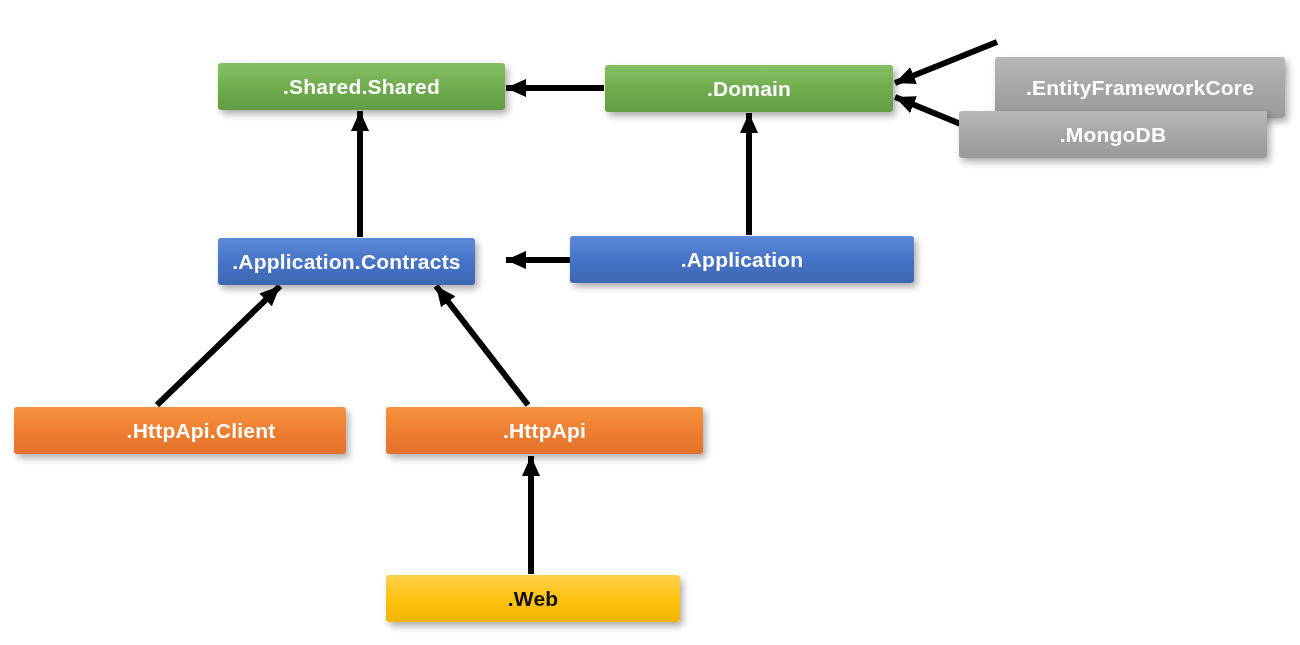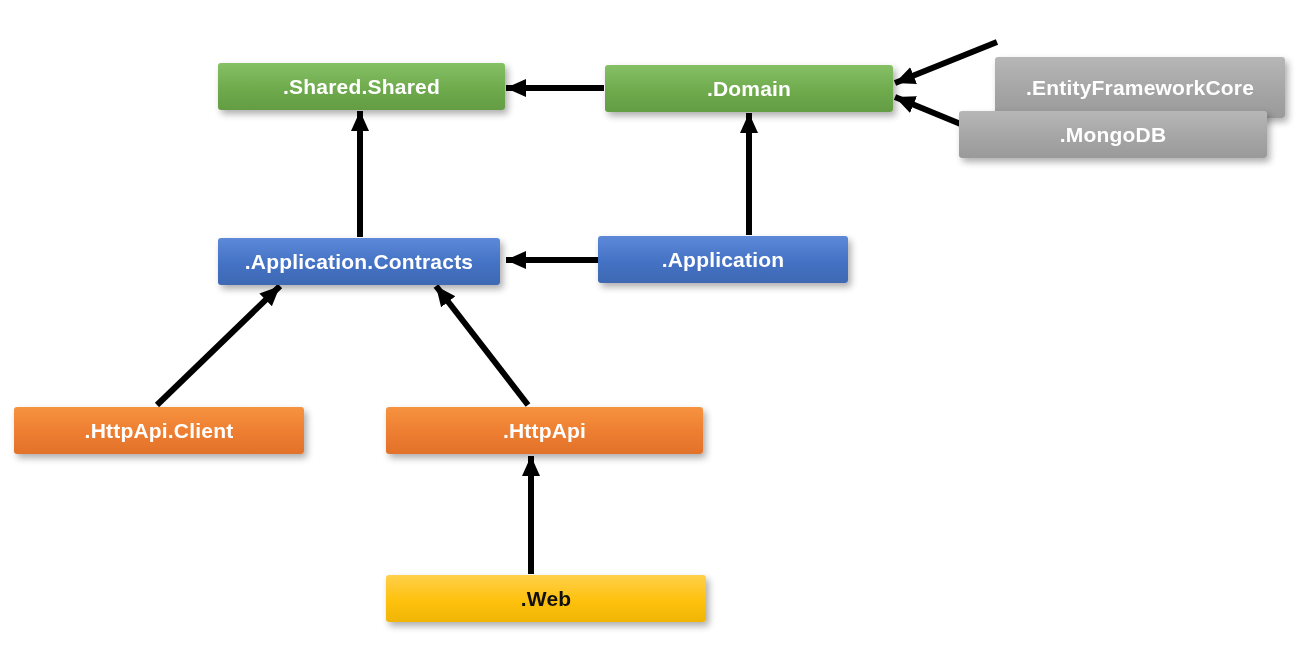--- a/index.html
+++ b/index.html
@@ -66,29 +66,29 @@
       </div>
       <div class="node" style="left: 605px; top: 65px; width: 288px; height: 47px; color: rgb(255, 255, 255); background: linear-gradient(rgb(133, 192, 101) 0%, rgb(111, 171, 77) 55%, rgb(99, 156, 68) 100%);">
         <span>.Domain</span>
       </div>
       <div class="node" style="left: 995px; top: 17px; width: 290px; height: 61px; color: rgb(255, 255, 255); background: linear-gradient(rgb(183, 183, 183) 0%, rgb(165, 165, 165) 55%, rgb(154, 154, 154) 100%); margin-top: 40px;">
         <span>.EntityFrameworkCore</span>
       </div>
       <div class="node" style="left: 959px; top: 111px; width: 308px; height: 47px; color: rgb(255, 255, 255); background: linear-gradient(rgb(183, 183, 183) 0%, rgb(165, 165, 165) 55%, rgb(154, 154, 154) 100%);">
         <span>.MongoDB</span>
       </div>
-      <div class="node" style="left: 218px; top: 238px; width: 282px; height: 47px; color: rgb(255, 255, 255); background: linear-gradient(rgb(93, 137, 216) 0%, rgb(68, 114, 196) 55%, rgb(62, 104, 178) 100%);">
+      <div class="node" style="left: 218px; top: 238px; width: 257px; height: 47px; color: rgb(255, 255, 255); background: linear-gradient(rgb(93, 137, 216) 0%, rgb(68, 114, 196) 55%, rgb(62, 104, 178) 100%);">
         <span>.Application.Contracts</span>
       </div>
-      <div class="node" style="left: 598px; top: 236px; width: 250px; height: 47px; color: rgb(255, 255, 255); background: linear-gradient(rgb(93, 137, 216) 0%, rgb(68, 114, 196) 55%, rgb(62, 104, 178) 100%);">
+      <div class="node" style="left: 570px; top: 236px; width: 344px; height: 47px; color: rgb(255, 255, 255); background: linear-gradient(rgb(93, 137, 216) 0%, rgb(68, 114, 196) 55%, rgb(62, 104, 178) 100%);">
         <span>.Application</span>
       </div>
-      <div class="node" style="left: 14px; top: 407px; width: 290px; height: 47px; color: rgb(255, 255, 255); background: linear-gradient(rgb(246, 147, 63) 0%, rgb(237, 125, 49) 55%, rgb(227, 114, 42) 100%);">
+      <div class="node" style="left: 14px; top: 407px; width: 290px; height: 47px; color: rgb(255, 255, 255); background: linear-gradient(rgb(246, 147, 63) 0%, rgb(237, 125, 49) 55%, rgb(227, 114, 42) 100%); padding-left: 42px;">
         <span>.HttpApi.Client</span>
       </div>
       <div class="node" style="left: 386px; top: 407px; width: 317px; height: 47px; color: rgb(255, 255, 255); background: linear-gradient(rgb(246, 147, 63) 0%, rgb(237, 125, 49) 55%, rgb(227, 114, 42) 100%);">
         <span>.HttpApi</span>
       </div>
-      <div class="node" style="left: 386px; top: 575px; width: 320px; height: 47px; color: rgb(17, 17, 17); background: linear-gradient(rgb(255, 208, 74) 0%, rgb(254, 193, 13) 55%, rgb(240, 181, 5) 100%);">
+      <div class="node" style="left: 386px; top: 575px; width: 294px; height: 47px; color: rgb(17, 17, 17); background: linear-gradient(rgb(255, 208, 74) 0%, rgb(254, 193, 13) 55%, rgb(240, 181, 5) 100%);">
         <span>.Web</span>
       </div>
     </div>
 </div>
 
 </body></html>

